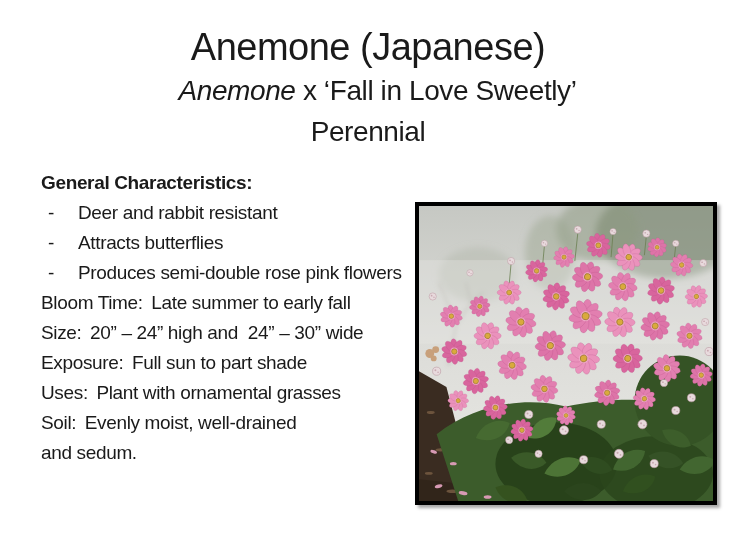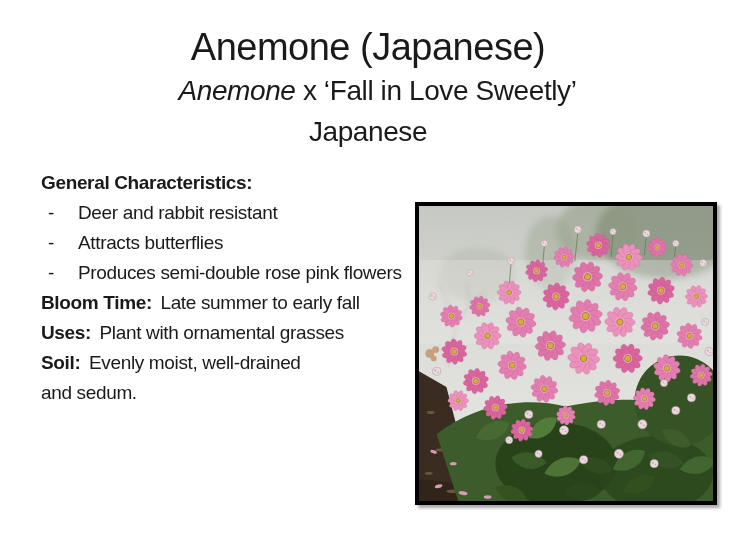--- a/index.html
+++ b/index.html
@@ -15,49 +15,51 @@
   .t2{font-size:28px;line-height:41px;font-weight:400;letter-spacing:-0.4px;padding-left:19px;}
   .t2 .it{font-style:italic;}
   .t3{font-size:28px;line-height:41px;font-weight:400;letter-spacing:-0.4px;}
 
   
   .body-block{position:absolute;left:41px;top:168px;width:378px;font-size:19px;letter-spacing:-0.35px;}
   .line{line-height:30px;white-space:nowrap;}
   .heading{font-weight:700;}
   .bullet{position:relative;padding-left:37px;}
   .bullet .dash{position:absolute;left:7px;}
-  .lbl{font-weight:700;margin-right:0.45em;}
+  .lbl{font-weight:400;margin-right:0.45em;}
 
   
   .photo-frame{
     position:absolute;left:415px;top:202px;width:294px;height:295px;
     border:4px solid #000000;background:#d6d6d2;
     box-shadow:3px 3px 3px rgba(0,0,0,0.35);
   }
   .photo-frame svg{display:block;width:100%;height:100%;}
 </style>
 </head>
 <body>
 
 <div class="slide">
 
   <div class="title-block">
     <div class="t1">Anemone (Japanese)</div>
     <div class="t2"><span class="it">Anemone</span><span> x ‘Fall in Love Sweetly’</span></div>
-    <div class="t3">Japanese</div>
+    <div class="t3">Perennial</div>
   </div>
 
   <div class="body-block">
     <div class="line heading">General Characteristics:</div>
 
     <div class="line bullet"><span class="dash">-</span><span>Deer and rabbit resistant</span></div>
     <div class="line bullet"><span class="dash">-</span><span>Attracts butterflies</span></div>
     <div class="line bullet"><span class="dash">-</span><span>Produces semi-double rose pink flowers</span></div>
 
     <div class="line field"><span class="lbl">Bloom Time:</span><span>Late summer to early fall</span></div>
+    <div class="line field"><span class="lbl">Size:</span><span>20” – 24” high and&nbsp; 24” – 30” wide</span></div>
+    <div class="line field"><span class="lbl">Exposure:</span><span>Full sun to part shade</span></div>
     <div class="line field"><span class="lbl">Uses:</span><span>Plant with ornamental grasses</span></div>
     <div class="line field"><span class="lbl">Soil:</span><span>Evenly moist, well-drained</span></div>
     <div class="line">and sedum.</div>
   </div>
 
   <div class="photo-frame" aria-label="Japanese anemone shrub covered in semi-double rose pink flowers with yellow centers, pale round buds, green serrated foliage below, foggy gray sky behind and dark mulch at lower left">
     <svg viewBox="0 0 300 300" preserveAspectRatio="none">
       <defs>
         <linearGradient id="sky" x1="0" y1="0" x2="0" y2="1">
           <stop offset="0" stop-color="#c6c8c3"></stop>

